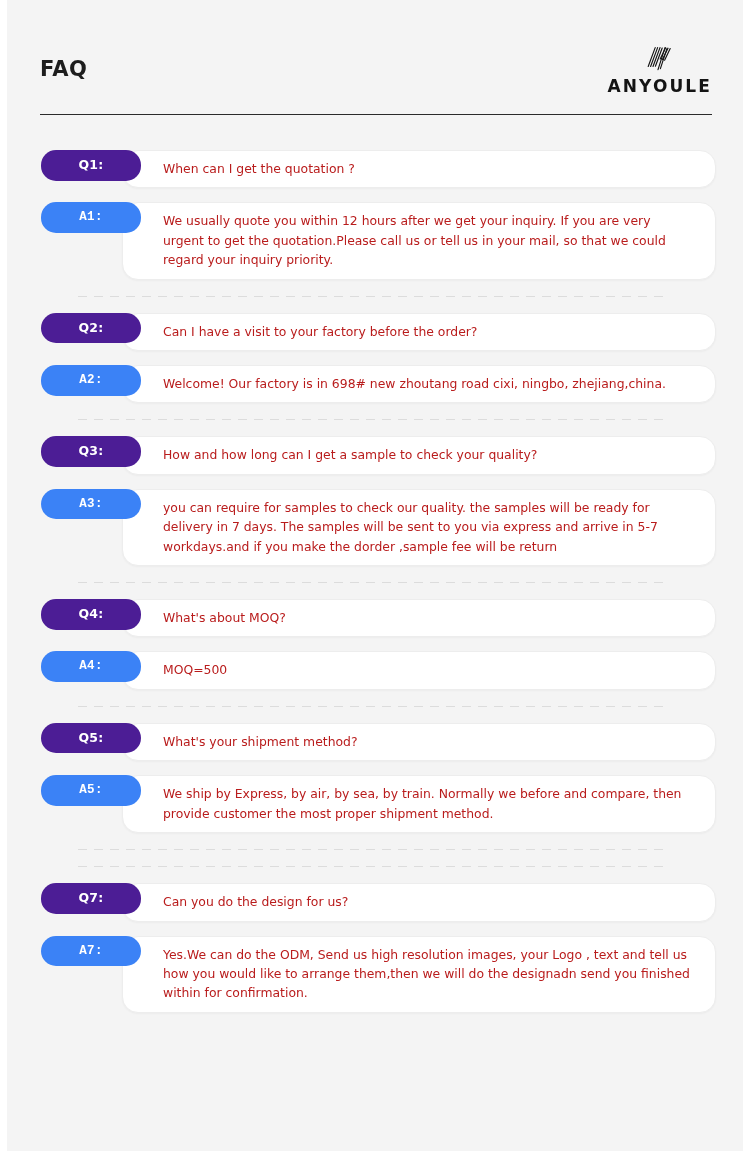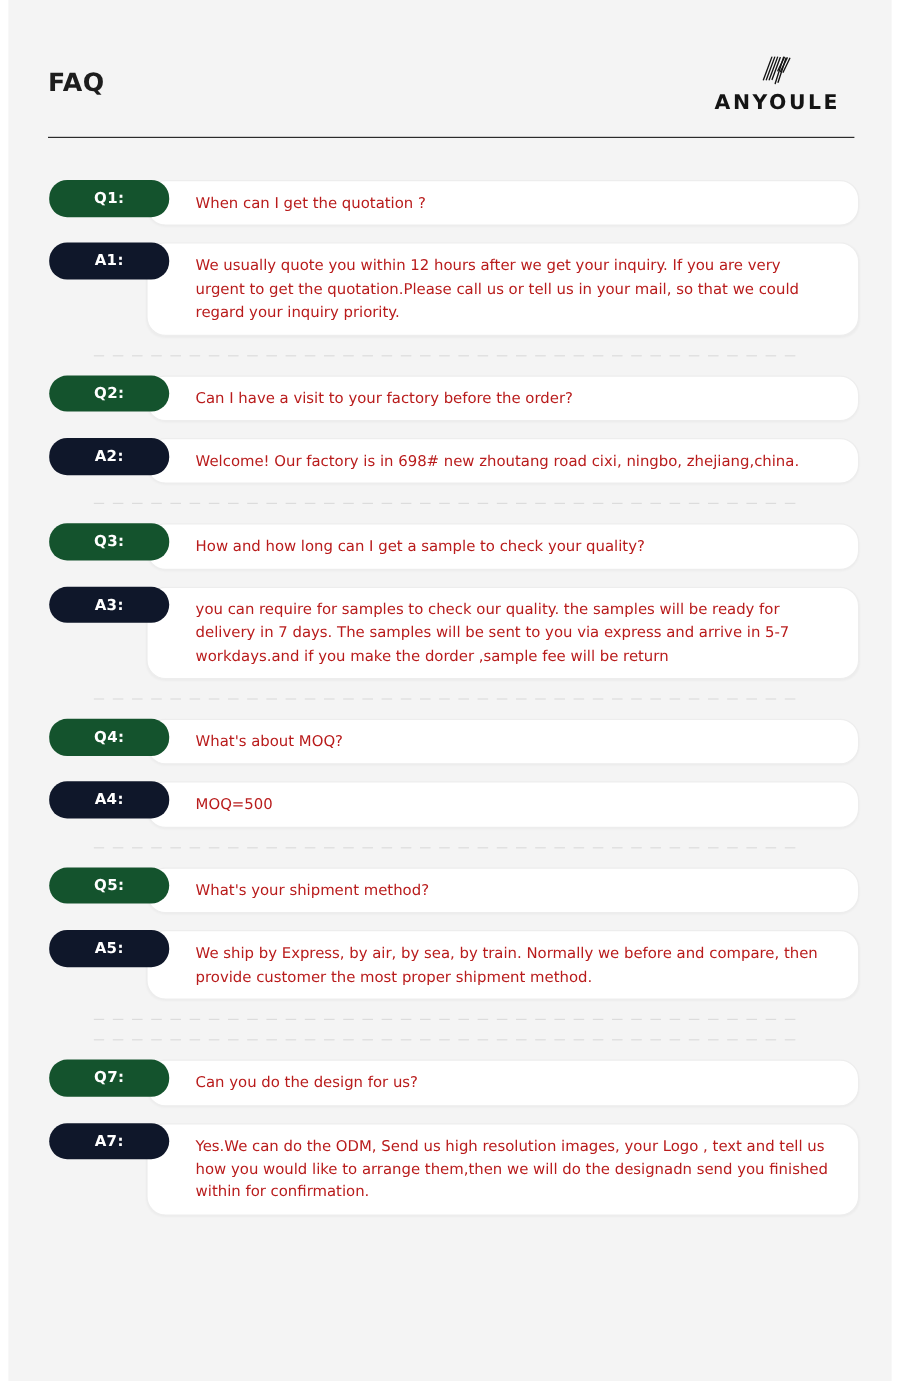--- a/index.html
+++ b/index.html
@@ -34,21 +34,21 @@
     position: relative;
     width: 750px;
     height: 1151px;
     padding: 0;
   }
 
   
   .header {
     position: absolute;
     left: 40px;
-    right: 50px;
+    right: 38px;
     top: 45px;
     height: 48px;
     display: flex;
     align-items: center;
     justify-content: space-between;
   }
 
   .page-title {
     font-family: "DejaVu Sans", "Liberation Sans", sans-serif;
     font-size: 21px;
@@ -134,22 +134,22 @@
     align-items: center;
     justify-content: center;
     color: #ffffff;
     font-size: 12.5px;
     font-weight: 700;
     letter-spacing: 0.3px;
     line-height: 1;
     padding: 9px 0;
   }
 
-  .badge-q { background: #14532d; }
-  .badge-a { background: #0f172a; }
+  .badge-q { background: #4c1d95; }
+  .badge-a { background: #3b82f6; font-family: Liberation Mono, monospace; }
 
   .row-text {
     position: relative;
     z-index: 2;
     flex: 1;
     padding: 9px 22px 10px 22px;
     font-size: 12.4px;
     line-height: 19.4px;
     color: #b91c1c;
     min-height: 30px;

